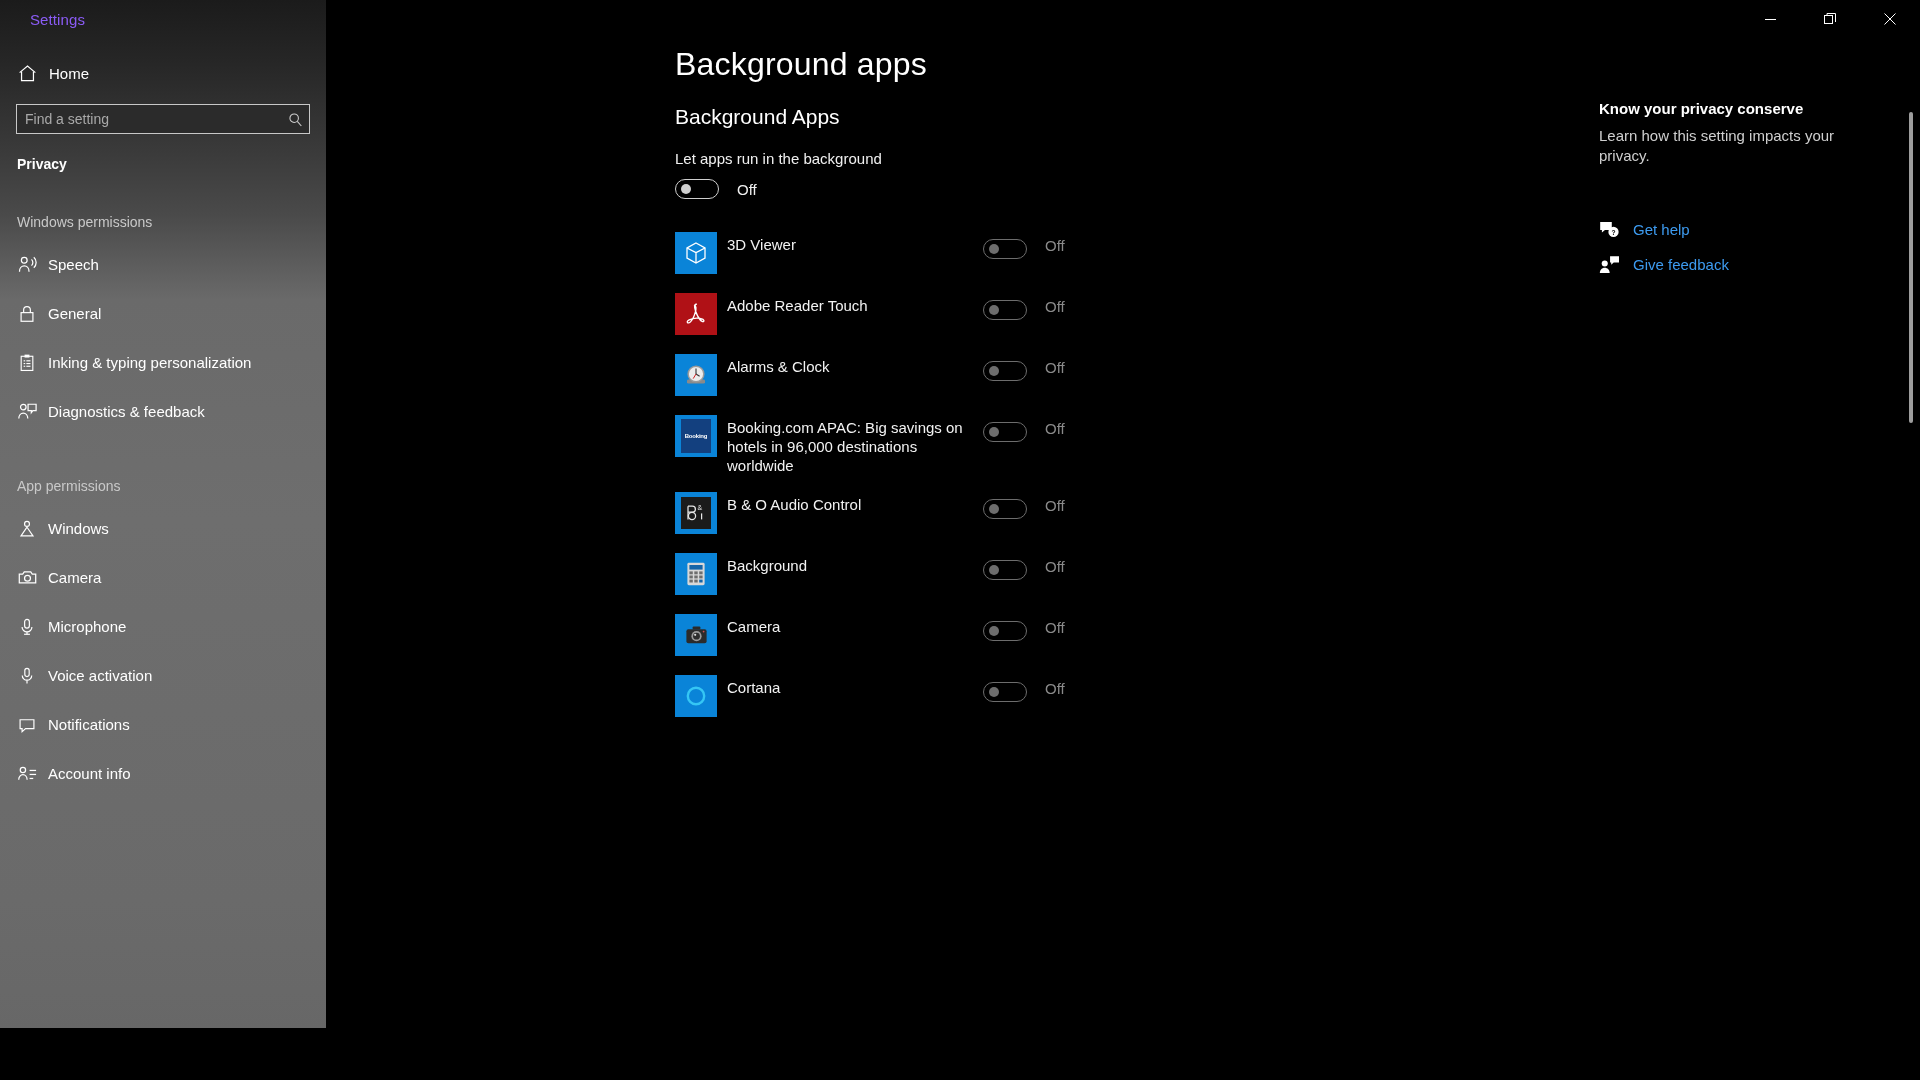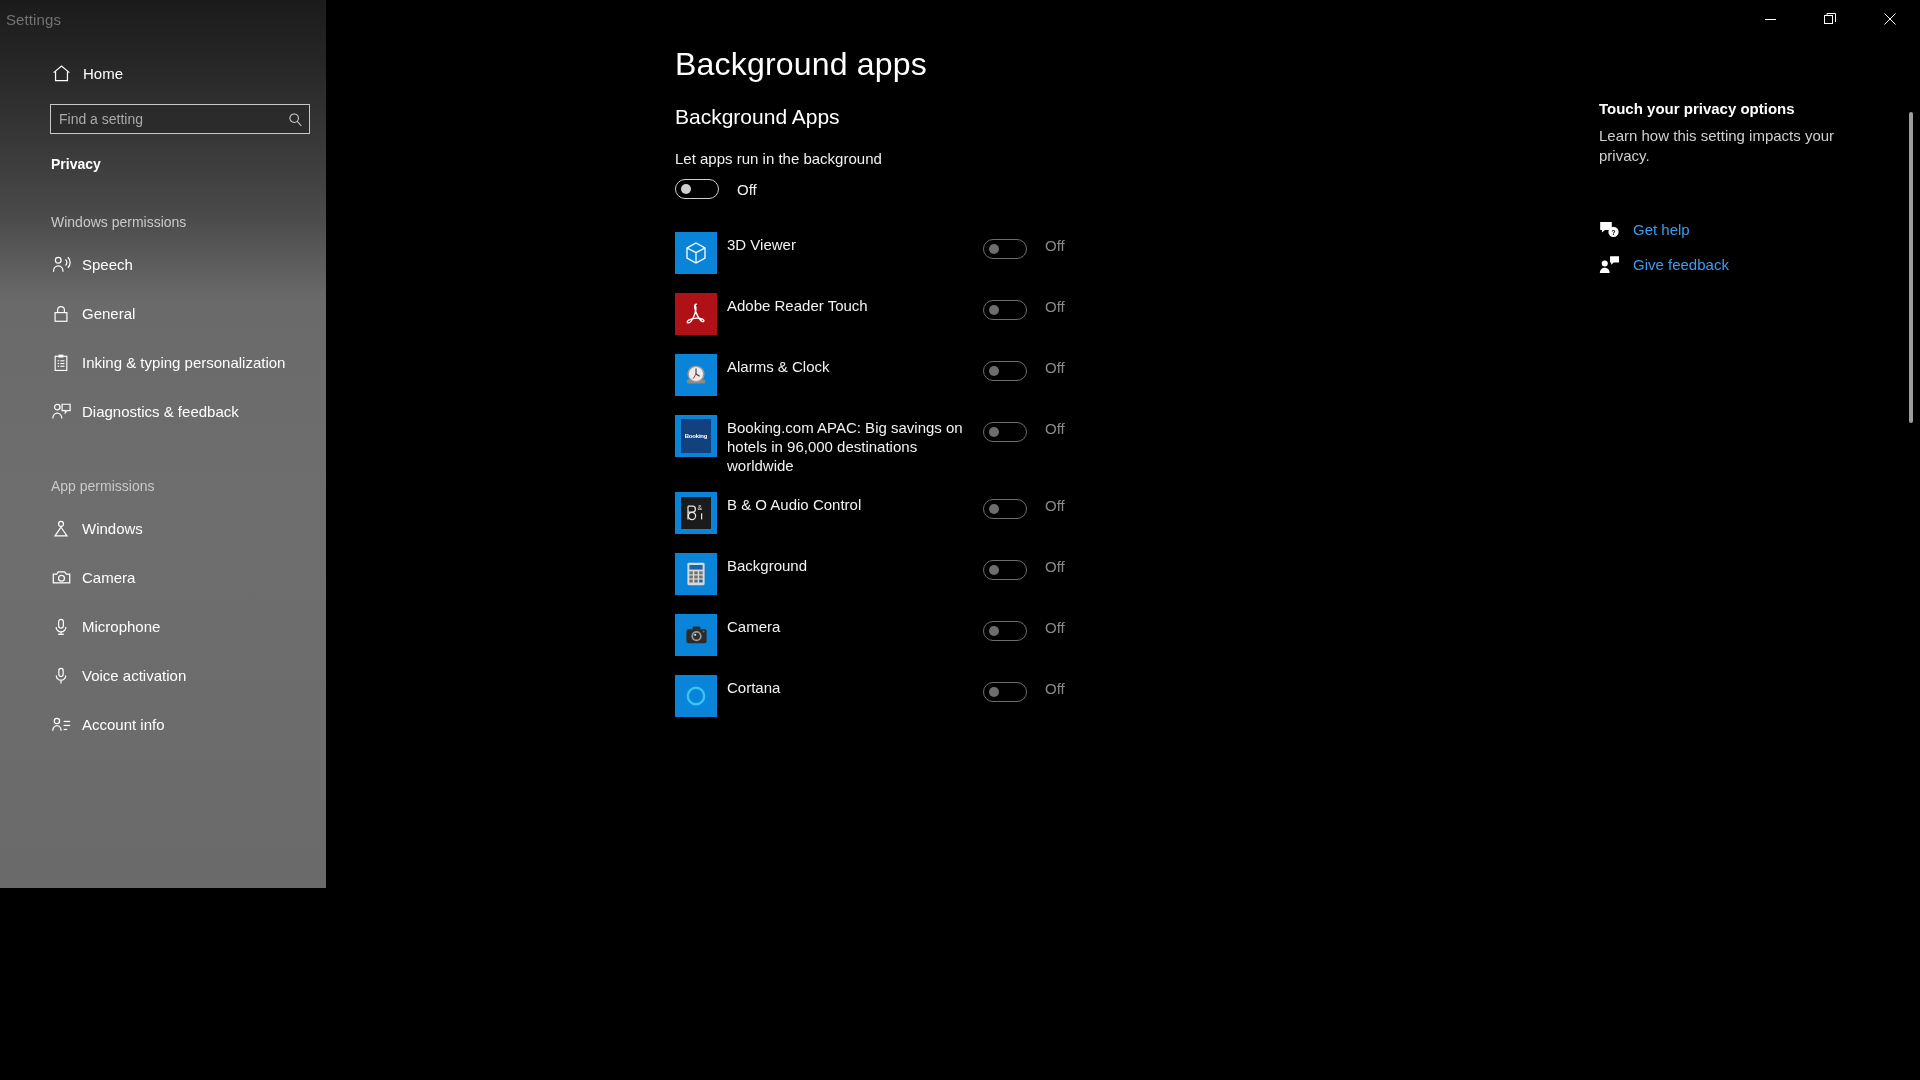--- a/index.html
+++ b/index.html
@@ -10,38 +10,37 @@
     overflow:hidden;
   }
   #root { position:relative; width:1920px; height:1080px; display:flex; }
 
   
   .titlebar{
     position:absolute; top:0; left:0; width:1920px; height:38px;
     z-index:30; pointer-events:none;
   }
   .title-text{
-    position:absolute; left:6px; top:11px;
-    font-size:15px; color:#737373; letter-spacing:.1px;
+    position:absolute; left:30px; top:11px;
+    font-size:15px; color:#8b5cf6; letter-spacing:.1px;
   }
   .wincontrols{
     position:absolute; right:0; top:0; height:38px; display:flex;
     pointer-events:auto;
   }
   .wc{
     width:60px; height:38px; display:flex; align-items:center; justify-content:center;
   }
   .wc svg{ display:block; }
 
   
   .sidebar{
-    position:relative; width:326px; height:888px; flex:0 0 326px;
+    position:relative; width:326px; height:1028px; flex:0 0 326px;
     background:linear-gradient(to bottom,#1b1b1b 0px,#262626 60px,#3a3a3a 150px,#4a4a4a 215px,#6a6a6a 300px,#6e6e6e 520px,#6a6a6a 900px,#666666 1080px);
     overflow:hidden;
-    padding-left:34px;
   }
   .sb-inner{ position:relative; padding-top:52px; }
 
   .home-row{
     display:flex; align-items:center; height:42px;
     padding-left:17px; margin-bottom:10px; cursor:default;
   }
   .home-ico{ width:30px; display:flex; align-items:center; }
   .home-label{ font-size:15px; color:#fff; margin-left:2px; }
 
@@ -298,20 +297,28 @@
         <span class="nav-ico">
           <svg width="20" height="20" viewBox="0 0 22 22" fill="none" stroke="#fff" stroke-width="1.3">
             <rect x="8.6" y="2.6" width="4.8" height="9" rx="2.4"></rect>
             <path d="M5.8 10.4 a5.2 5.2 0 0 0 10.4 0"></path>
             <line x1="11" y1="15.6" x2="11" y2="19.2"></line>
           </svg>
         </span>
         <span class="nav-label">Voice activation</span>
       </div>
 
+      <div class="nav-item">
+        <span class="nav-ico">
+          <svg width="20" height="20" viewBox="0 0 22 22" fill="none" stroke="#fff" stroke-width="1.3">
+            <path d="M3.4 5.2 H18.6 V15 H9.4 L5.6 18.4 V15 H3.4 Z"></path>
+          </svg>
+        </span>
+        <span class="nav-label">Notifications</span>
+      </div>
 
       <div class="nav-item">
         <span class="nav-ico">
           <svg width="21" height="21" viewBox="0 0 22 22" fill="none" stroke="#fff" stroke-width="1.3">
             <circle cx="6.2" cy="7.4" r="2.8"></circle>
             <path d="M1.8 17.6 c0-3.3 2-5.4 4.4-5.4 s4.4 2.1 4.4 5.4"></path>
             <line x1="13.2" y1="7.8" x2="20" y2="7.8"></line>
             <line x1="13.2" y1="12" x2="20" y2="12"></line>
             <line x1="13.2" y1="16.2" x2="17" y2="16.2"></line>
           </svg>
@@ -469,21 +476,21 @@
           <div class="switch dim app-switch">
             <div class="knob"></div>
           </div>
           <div class="app-state">Off</div>
         </div>
 
       </div>
     </div>
 
     <div class="rail">
-      <div class="rail-h">Touch your privacy options</div>
+      <div class="rail-h">Know your privacy conserve</div>
       <div class="rail-p">Learn how this setting impacts your privacy.</div>
 
       <div class="help-block">
         <div class="help-row">
           <span class="help-ico">
             <svg width="21" height="19" viewBox="0 0 22 20">
               <path d="M1.2 2.2 H13.4 V10.4 H6.2 L3 13.2 V10.4 H1.2 Z" fill="#fff"></path>
               <circle cx="15.2" cy="12.6" r="5.4" fill="#fff"></circle>
               <text x="15.2" y="15.4" font-size="7" fill="#000" text-anchor="middle" font-family="Liberation Sans, sans-serif" font-weight="bold">?</text>
             </svg>

